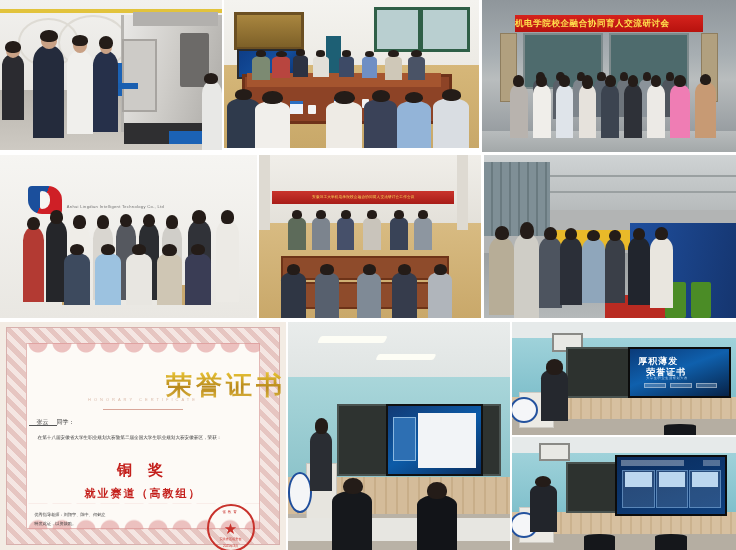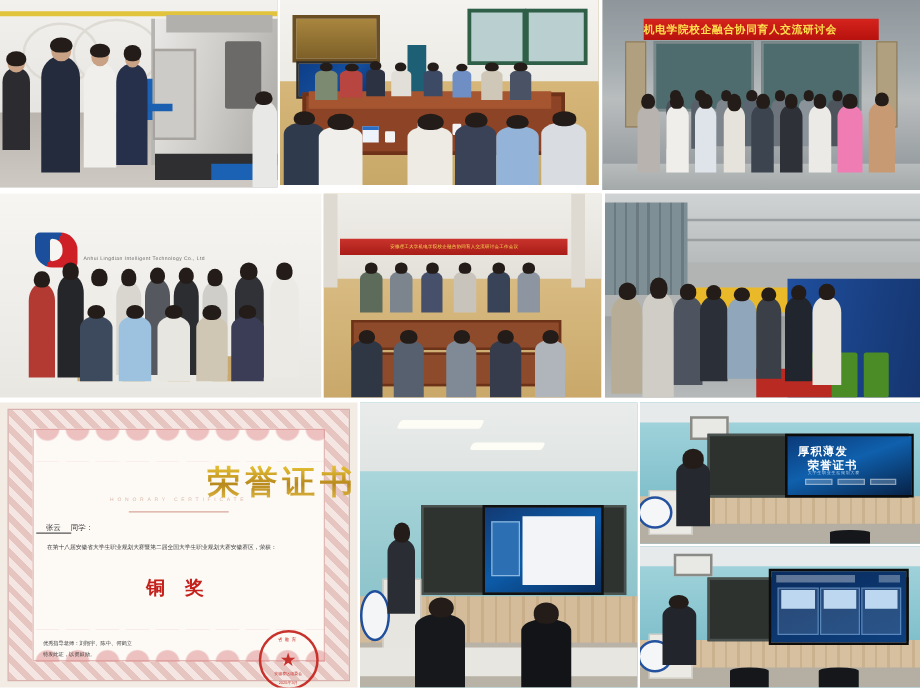--- a/index.html
+++ b/index.html
@@ -478,20 +478,21 @@
     <div class="lace laceTop"></div>
     <div class="lace laceBot"></div>
     <div class="title">荣誉证书</div>
     <div class="subTitle">HONORARY CERTIFICATE</div>
     <div class="divider"></div>
     <div class="nameLine">
       <u>张云</u><span>同学：</span>
     </div>
     <div class="body">在第十八届安徽省大学生职业规划大赛暨第二届全国大学生职业规划大赛安徽赛区，荣获：</div>
     <div class="award">铜 奖</div>
+    <div class="track">就业赛道（高教组）</div>
     <div class="footer">
       <div>优秀指导老师：刘翔宇、陈中、何鹤立</div>
       <div>特发此证，以资鼓励。</div>
     </div>
     <div class="seal">
       <span class="arcTop">省教育</span>
       <span class="star">★</span>
       <span class="arcBot">安徽赛区组委会</span>
       <span class="dt">2025年3月</span>
     </div>

